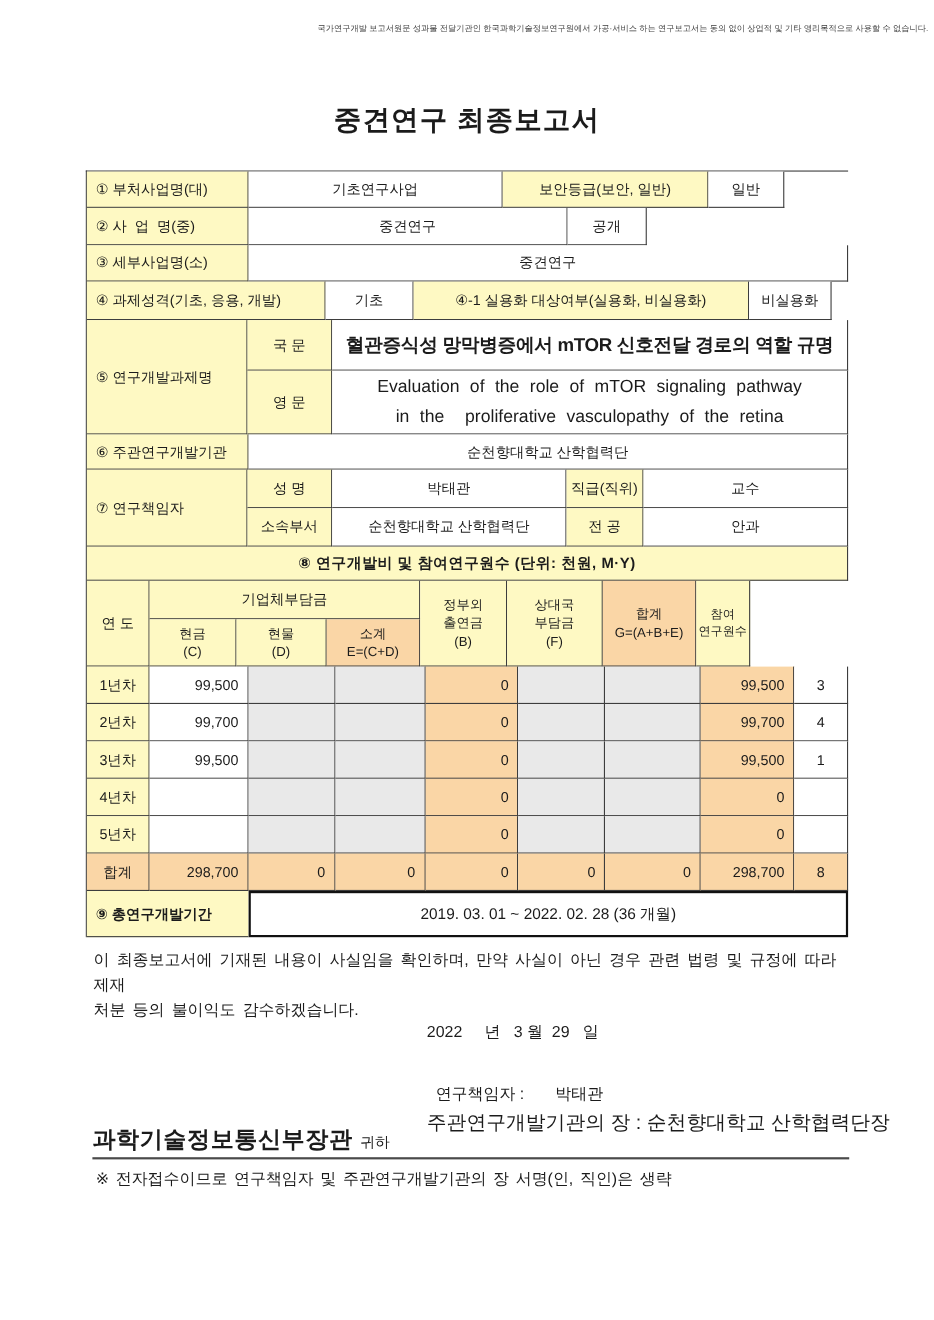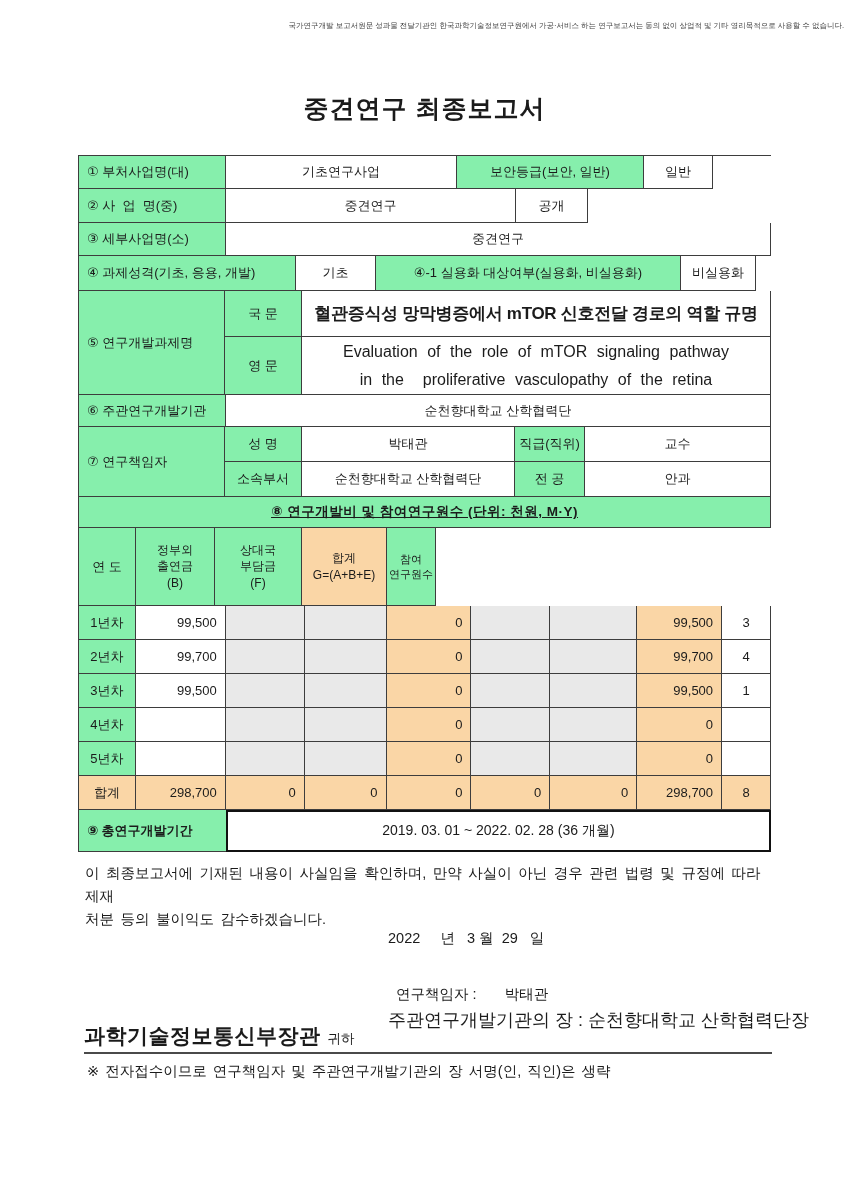--- a/index.html
+++ b/index.html
@@ -23,31 +23,31 @@
     border-top: 1px solid #3d3d3d; border-left: 1px solid #3d3d3d;
     font-size: 13px;
   }
   .row { display: flex; width: 100%; }
   .subcol { display: flex; flex-direction: column; }
   .cell {
     display: flex; align-items: center; justify-content: center;
     border-right: 1px solid #3d3d3d; border-bottom: 1px solid #3d3d3d;
     white-space: pre; text-align: center; overflow: hidden;
   }
-  .lbl  { background: #86efac; }
+  .lbl  { background: #fef9c3; }
   .gry  { background: #e9e9e9; }
   .val  { background: #ffffff; }
   .hl   { background: #fad6a6; }
   .left { justify-content: flex-start; padding-left: 8px; text-align: left; }
   .num  { justify-content: flex-end; padding-right: 8px; }
   .small { font-size: 12px; line-height: 1.35; }
   .xsmall { font-size: 11px; line-height: 1.35; }
   .kor-title { font-size: 17px; font-weight: bold; letter-spacing: -0.3px; }
   .eng-title { font-size: 16px; word-spacing: 5px; line-height: 1.75; }
-  .sec8 { font-size: 13.5px; font-weight: bold; letter-spacing: 0.5px; text-decoration: underline; }
+  .sec8 { font-size: 13.5px; font-weight: bold; letter-spacing: 0.5px; }
   .thick { border: 2px solid #111; }
   .no-r { border-right: none; font-weight: bold; }
   .fs14 { font-size: 14px; }
   .declaration {
     position: absolute; left: 85px; top: 862px; width: 686px;
     font-size: 14.5px; line-height: 1.6; word-spacing: 2.5px;
   }
   .date-line { position: absolute; left: 388px; top: 929px; font-size: 14.5px; white-space: pre; }
   .pi-line   { position: absolute; left: 388px; top: 969px; font-size: 14.5px; white-space: pre; }
   .org-line  { position: absolute; left: 388px; top: 1008px; font-size: 18px; white-space: pre; }
@@ -128,20 +128,33 @@
       </div>
     </div>
   </div>
 
   <div class="row" style="height:31px">
     <div class="cell lbl sec8" style="width:693px">⑧ 연구개발비 및 참여연구원수 (단위: 천원, M·Y)</div>
   </div>
 
   <div class="row" style="height:78px">
     <div class="cell lbl" style="width:57px;height:78px">연 도</div>
+    <div class="subcol" style="width:246px">
+      <div class="row" style="height:35px">
+        <div class="cell lbl" style="width:246px">기업체부담금</div>
+      </div>
+      <div class="row" style="height:43px">
+        <div class="cell lbl small" style="width:79px">현금
+(C)</div>
+        <div class="cell lbl small" style="width:82px">현물
+(D)</div>
+        <div class="cell hl small" style="width:85px">소계
+E=(C+D)</div>
+      </div>
+    </div>
     <div class="cell lbl small" style="width:79px;height:78px">정부외
 출연금
 (B)</div>
     <div class="cell lbl small" style="width:87px;height:78px">상대국
 부담금
 (F)</div>
     <div class="cell hl small" style="width:85px;height:78px">합계
 G=(A+B+E)</div>
     <div class="cell lbl xsmall" style="width:49px;height:78px">참여
 연구원수</div>

